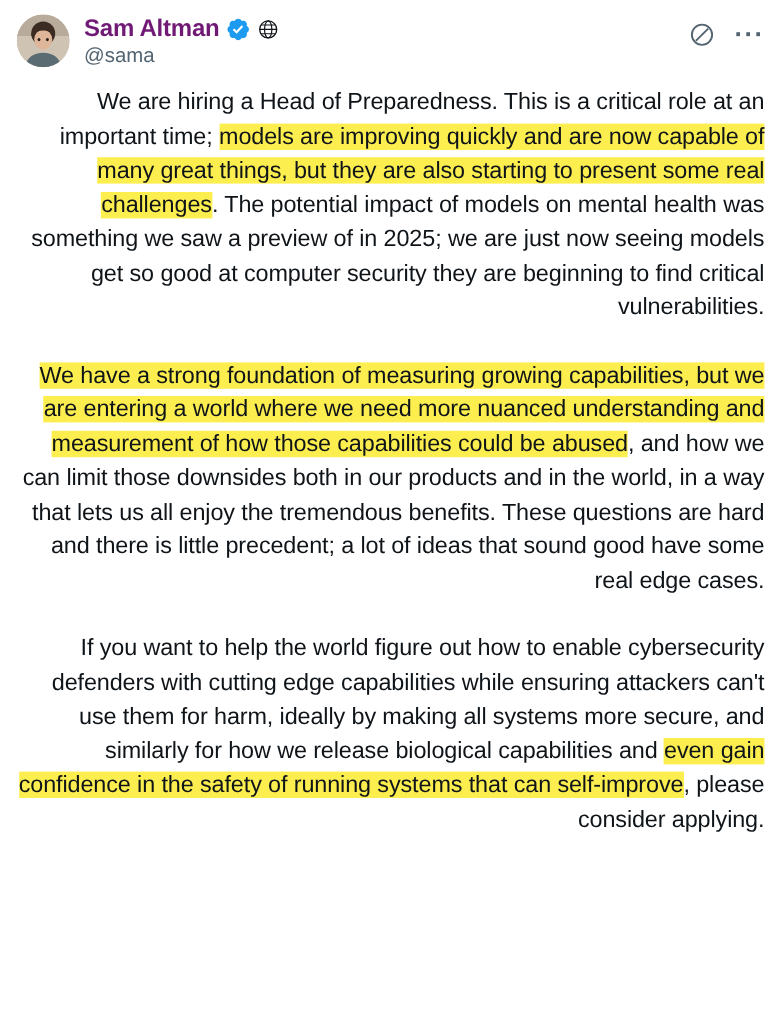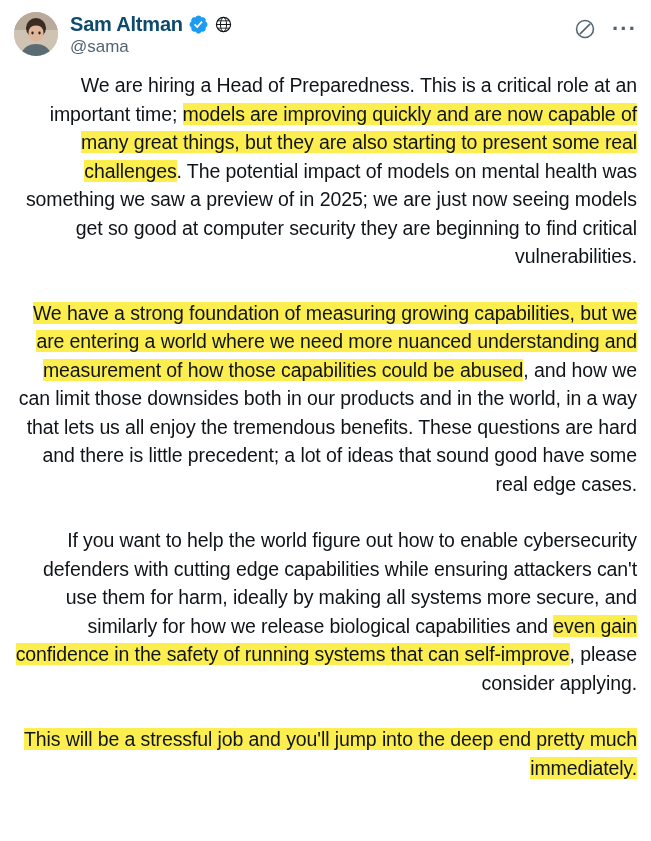--- a/index.html
+++ b/index.html
@@ -42,21 +42,21 @@
   }
   .name-row {
     display: flex;
     align-items: center;
     gap: 5px;
     line-height: 1.1;
   }
   .display-name {
     font-size: 20px;
     font-weight: bold;
-    color: #0c4a6e;
+    color: #701a75;
     letter-spacing: -0.2px;
   }
   .verified-badge {
     display: inline-flex;
     align-items: center;
   }
   .affiliate-badge {
     display: inline-flex;
     align-items: center;
     margin-left: 1px;
@@ -168,19 +168,16 @@
     </p>
 
     <p class="para">
       <mark>We have a strong foundation of measuring growing capabilities, but we are entering a world where we need more nuanced understanding and measurement of how those capabilities could be abused</mark><span>, and how we can limit those downsides both in our products and in the world, in a way that lets us all enjoy the tremendous benefits.  These questions are hard and there is little precedent; a lot of ideas that sound good have some real edge cases.</span>
     </p>
 
     <p class="para">
       <span>If you want to help the world figure out how to enable cybersecurity defenders with cutting edge capabilities while ensuring attackers can't use them for harm, ideally by making all systems more secure, and similarly for how we release biological capabilities and </span><mark>even gain confidence in the safety of running systems that can self-improve</mark><span>, please consider applying.</span>
     </p>
 
-    <p class="para">
-      <mark>This will be a stressful job and you'll jump into the deep end pretty much immediately.</mark>
-    </p>
 
   </div>
 
 </div>
 
 </body></html>

